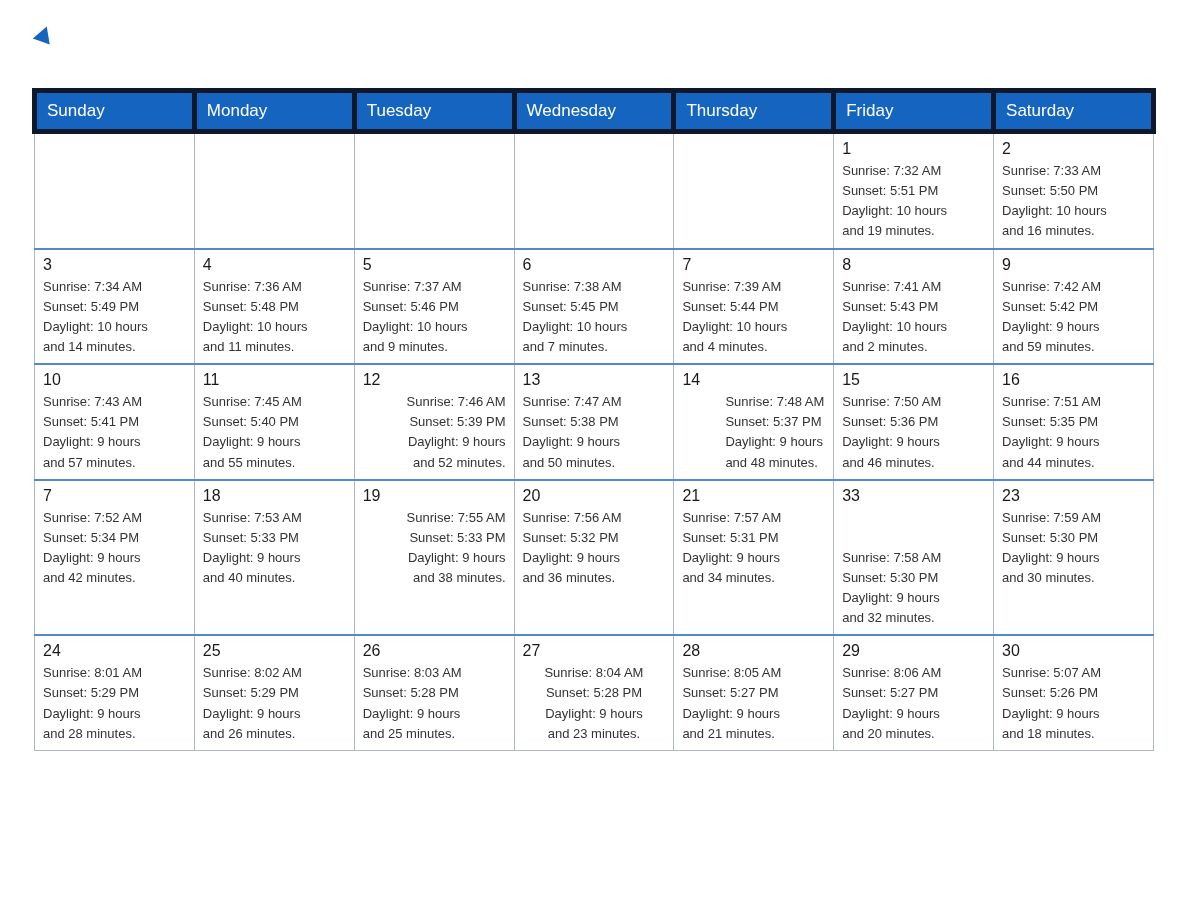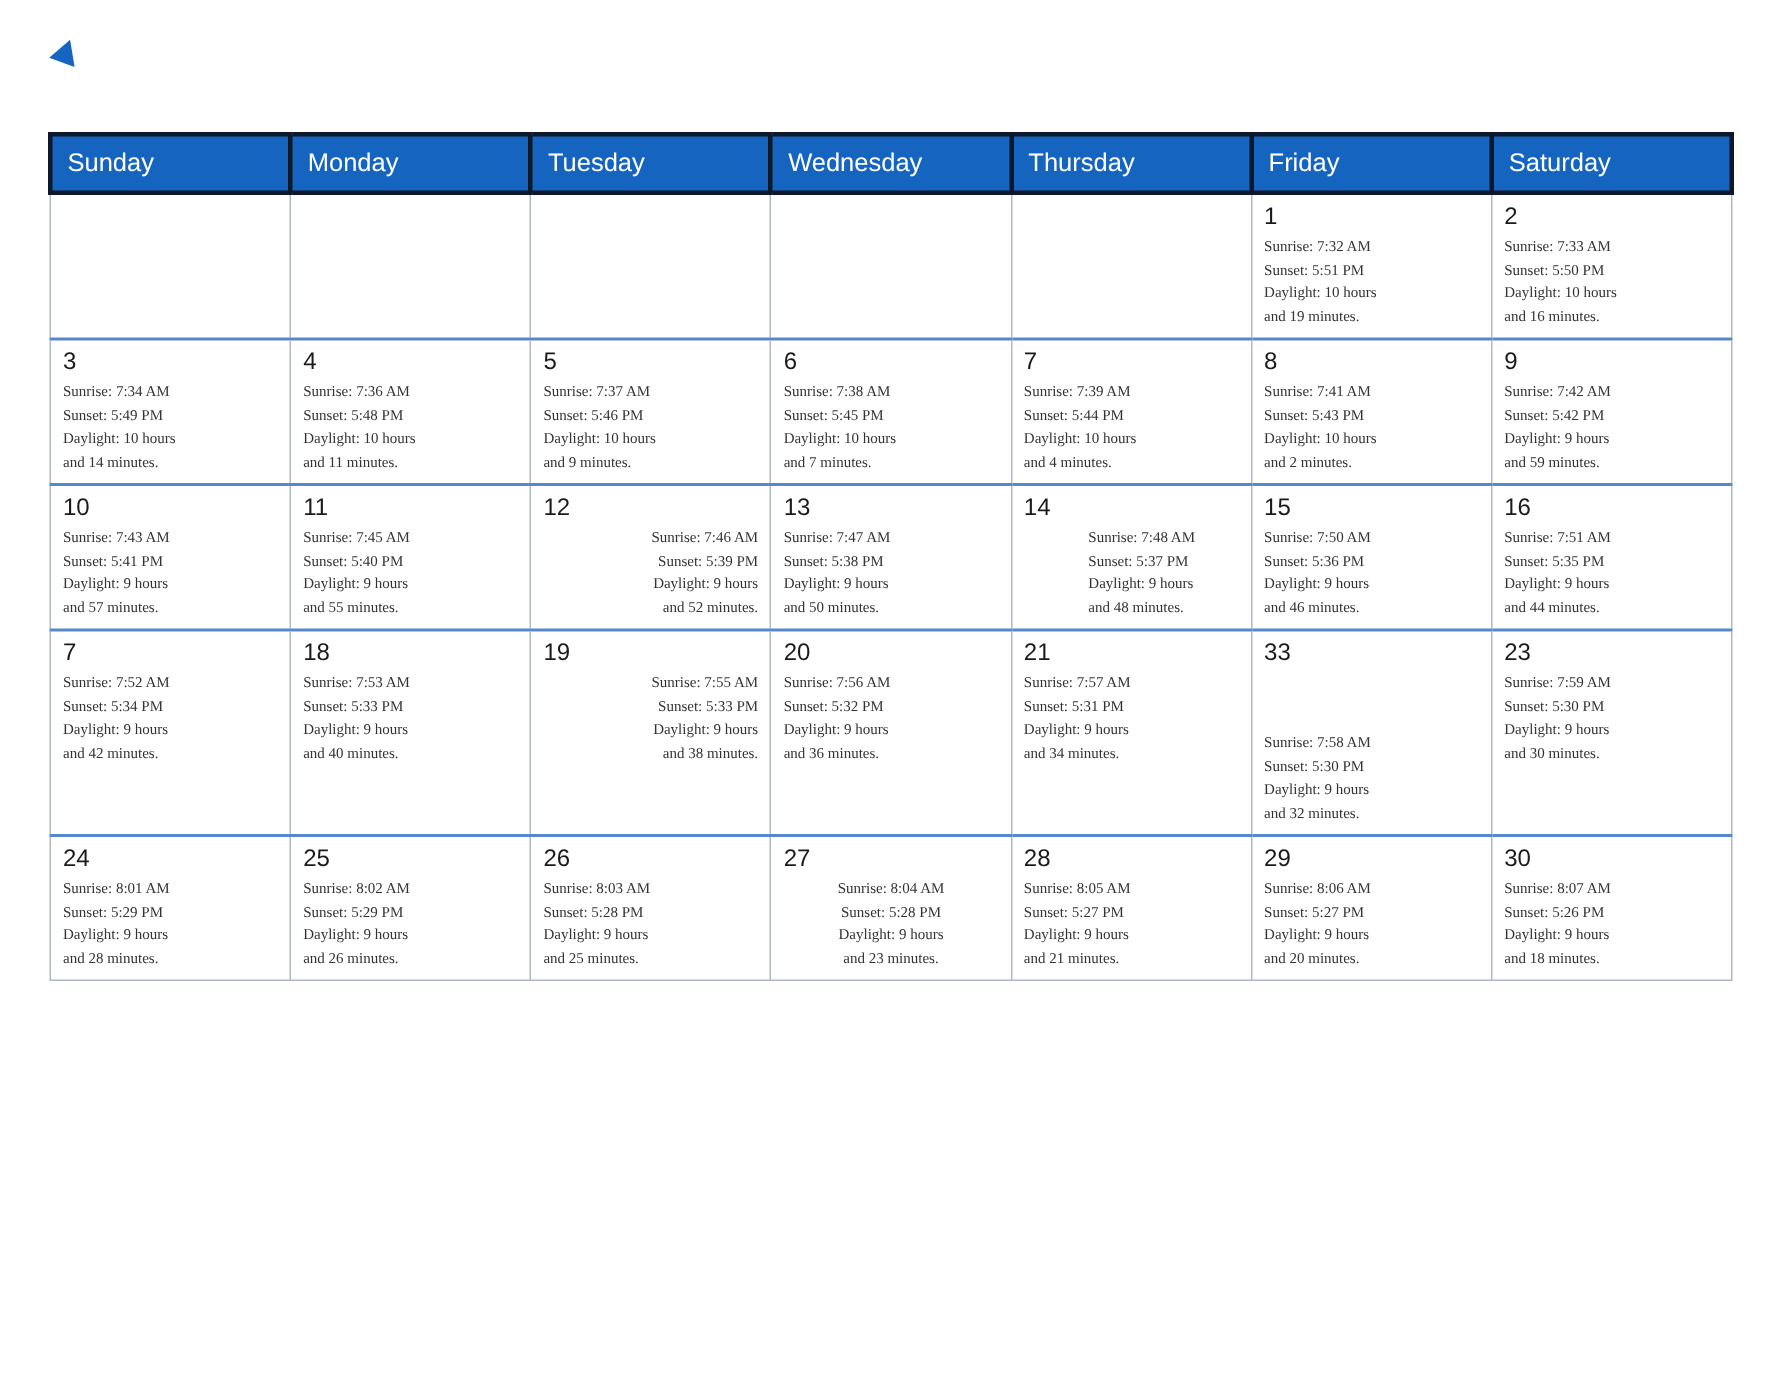--- a/index.html
+++ b/index.html
@@ -35,45 +35,44 @@
       border-collapse: collapse;
       margin-top: 16px;
     }
     .calendar th {
       background: #1565c0;
       color: #fff;
       font-size: 17px;
       font-weight: normal;
       padding: 8px 10px;
       text-align: left;
-      border: 3px solid #0f172a;
+      border: 5px solid #0f172a;
     }
     .calendar td {
       border: 1px solid #b0b8c8;
       vertical-align: top;
       padding: 6px 8px;
       width: calc(100% / 7);
       min-height: 110px;
       background: #fff;
     }
     .calendar tr td {
       border-top: 2px solid #5588cc;
     }
     .day-number {
       font-size: 16px;
       color: #1a1a1a;
       font-weight: normal;
       display: block;
       margin-bottom: 3px;
     }
     .day-detail {
-      font-size: 10px;
+      font-size: 13px;
       color: #333;
       line-height: 1.55;
-      font-family: Liberation Serif, serif;
     }
     .empty-cell {
       background: #f8f8f8;
     }
     .logo-img {
       display: inline-flex;
       flex-direction: column;
       align-items: flex-start;
     }
     .logo-row1 {
@@ -349,20 +348,20 @@
         </td>
         <td>
           <span class="day-number">29</span>
           <div class="day-detail" style="white-space: pre-line;">Sunrise: 8:06 AM
 Sunset: 5:27 PM
 Daylight: 9 hours
 and 20 minutes.</div>
         </td>
         <td>
           <span class="day-number">30</span>
-          <div class="day-detail" style="white-space: pre-line;">Sunrise: 8:07 AM
+          <div class="day-detail" style="white-space: pre-line;">Sunrise: 5:07 AM
 Sunset: 5:26 PM
 Daylight: 9 hours
 and 18 minutes.</div>
         </td>
       </tr>
     </tbody>
 </table>
 
 </body></html>

